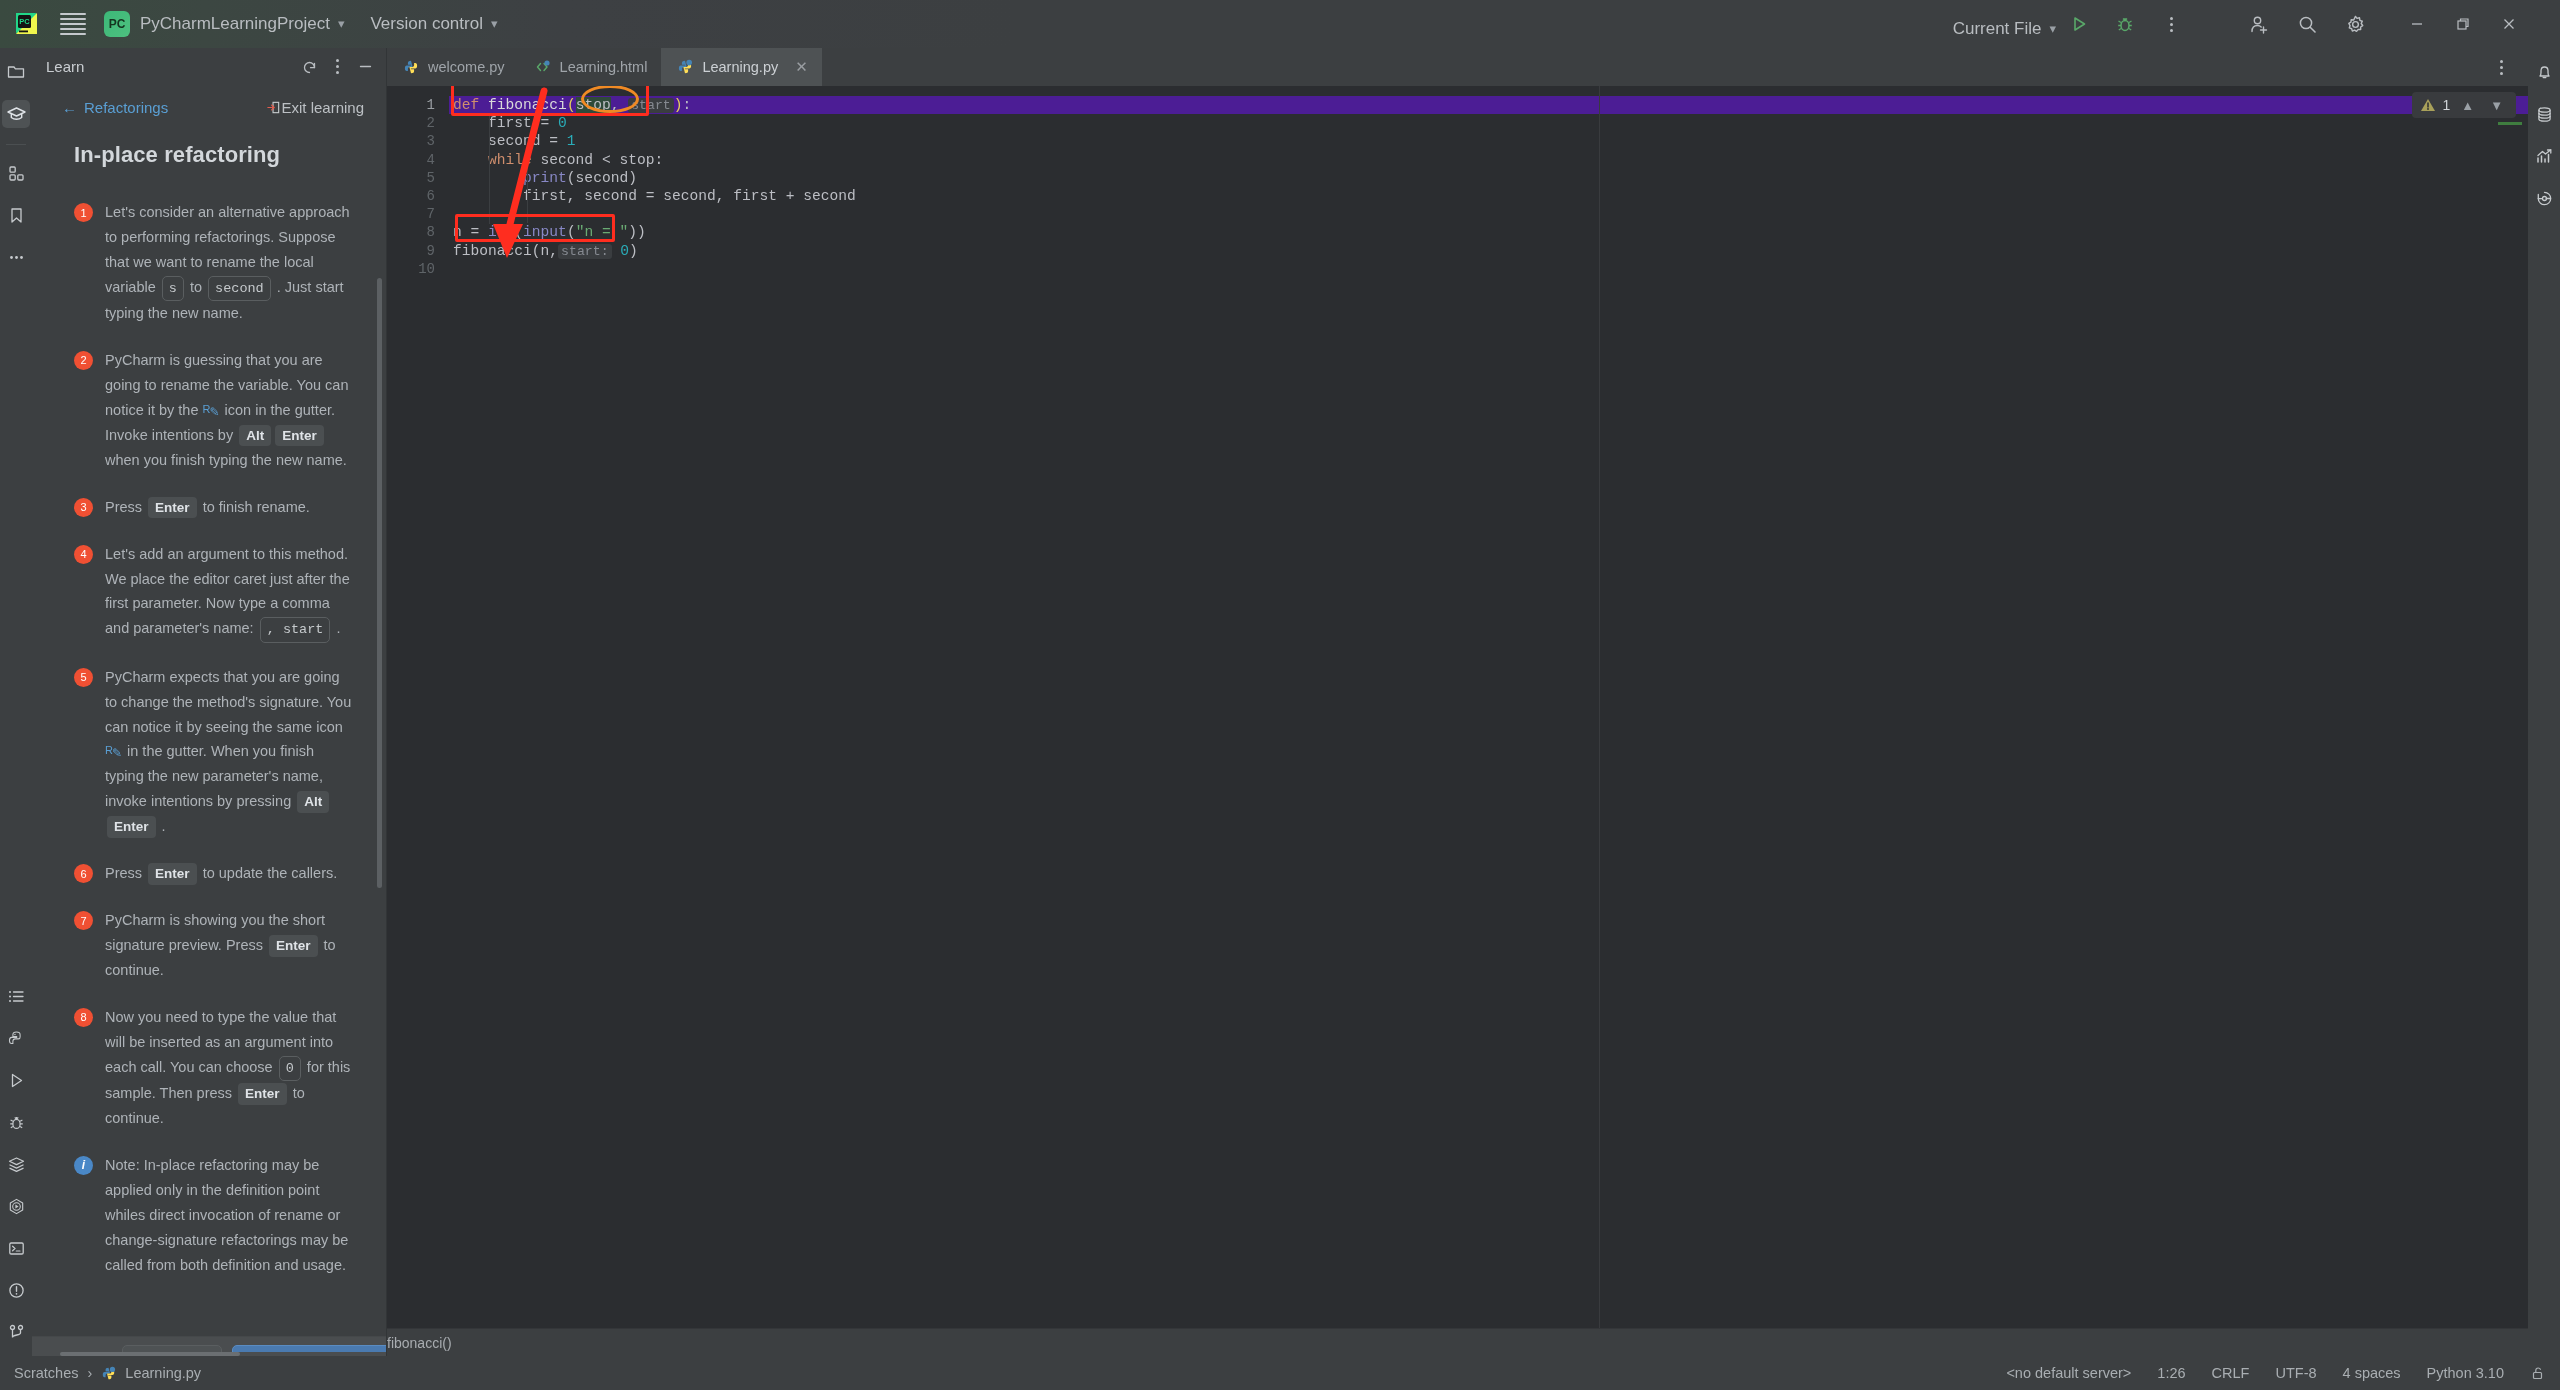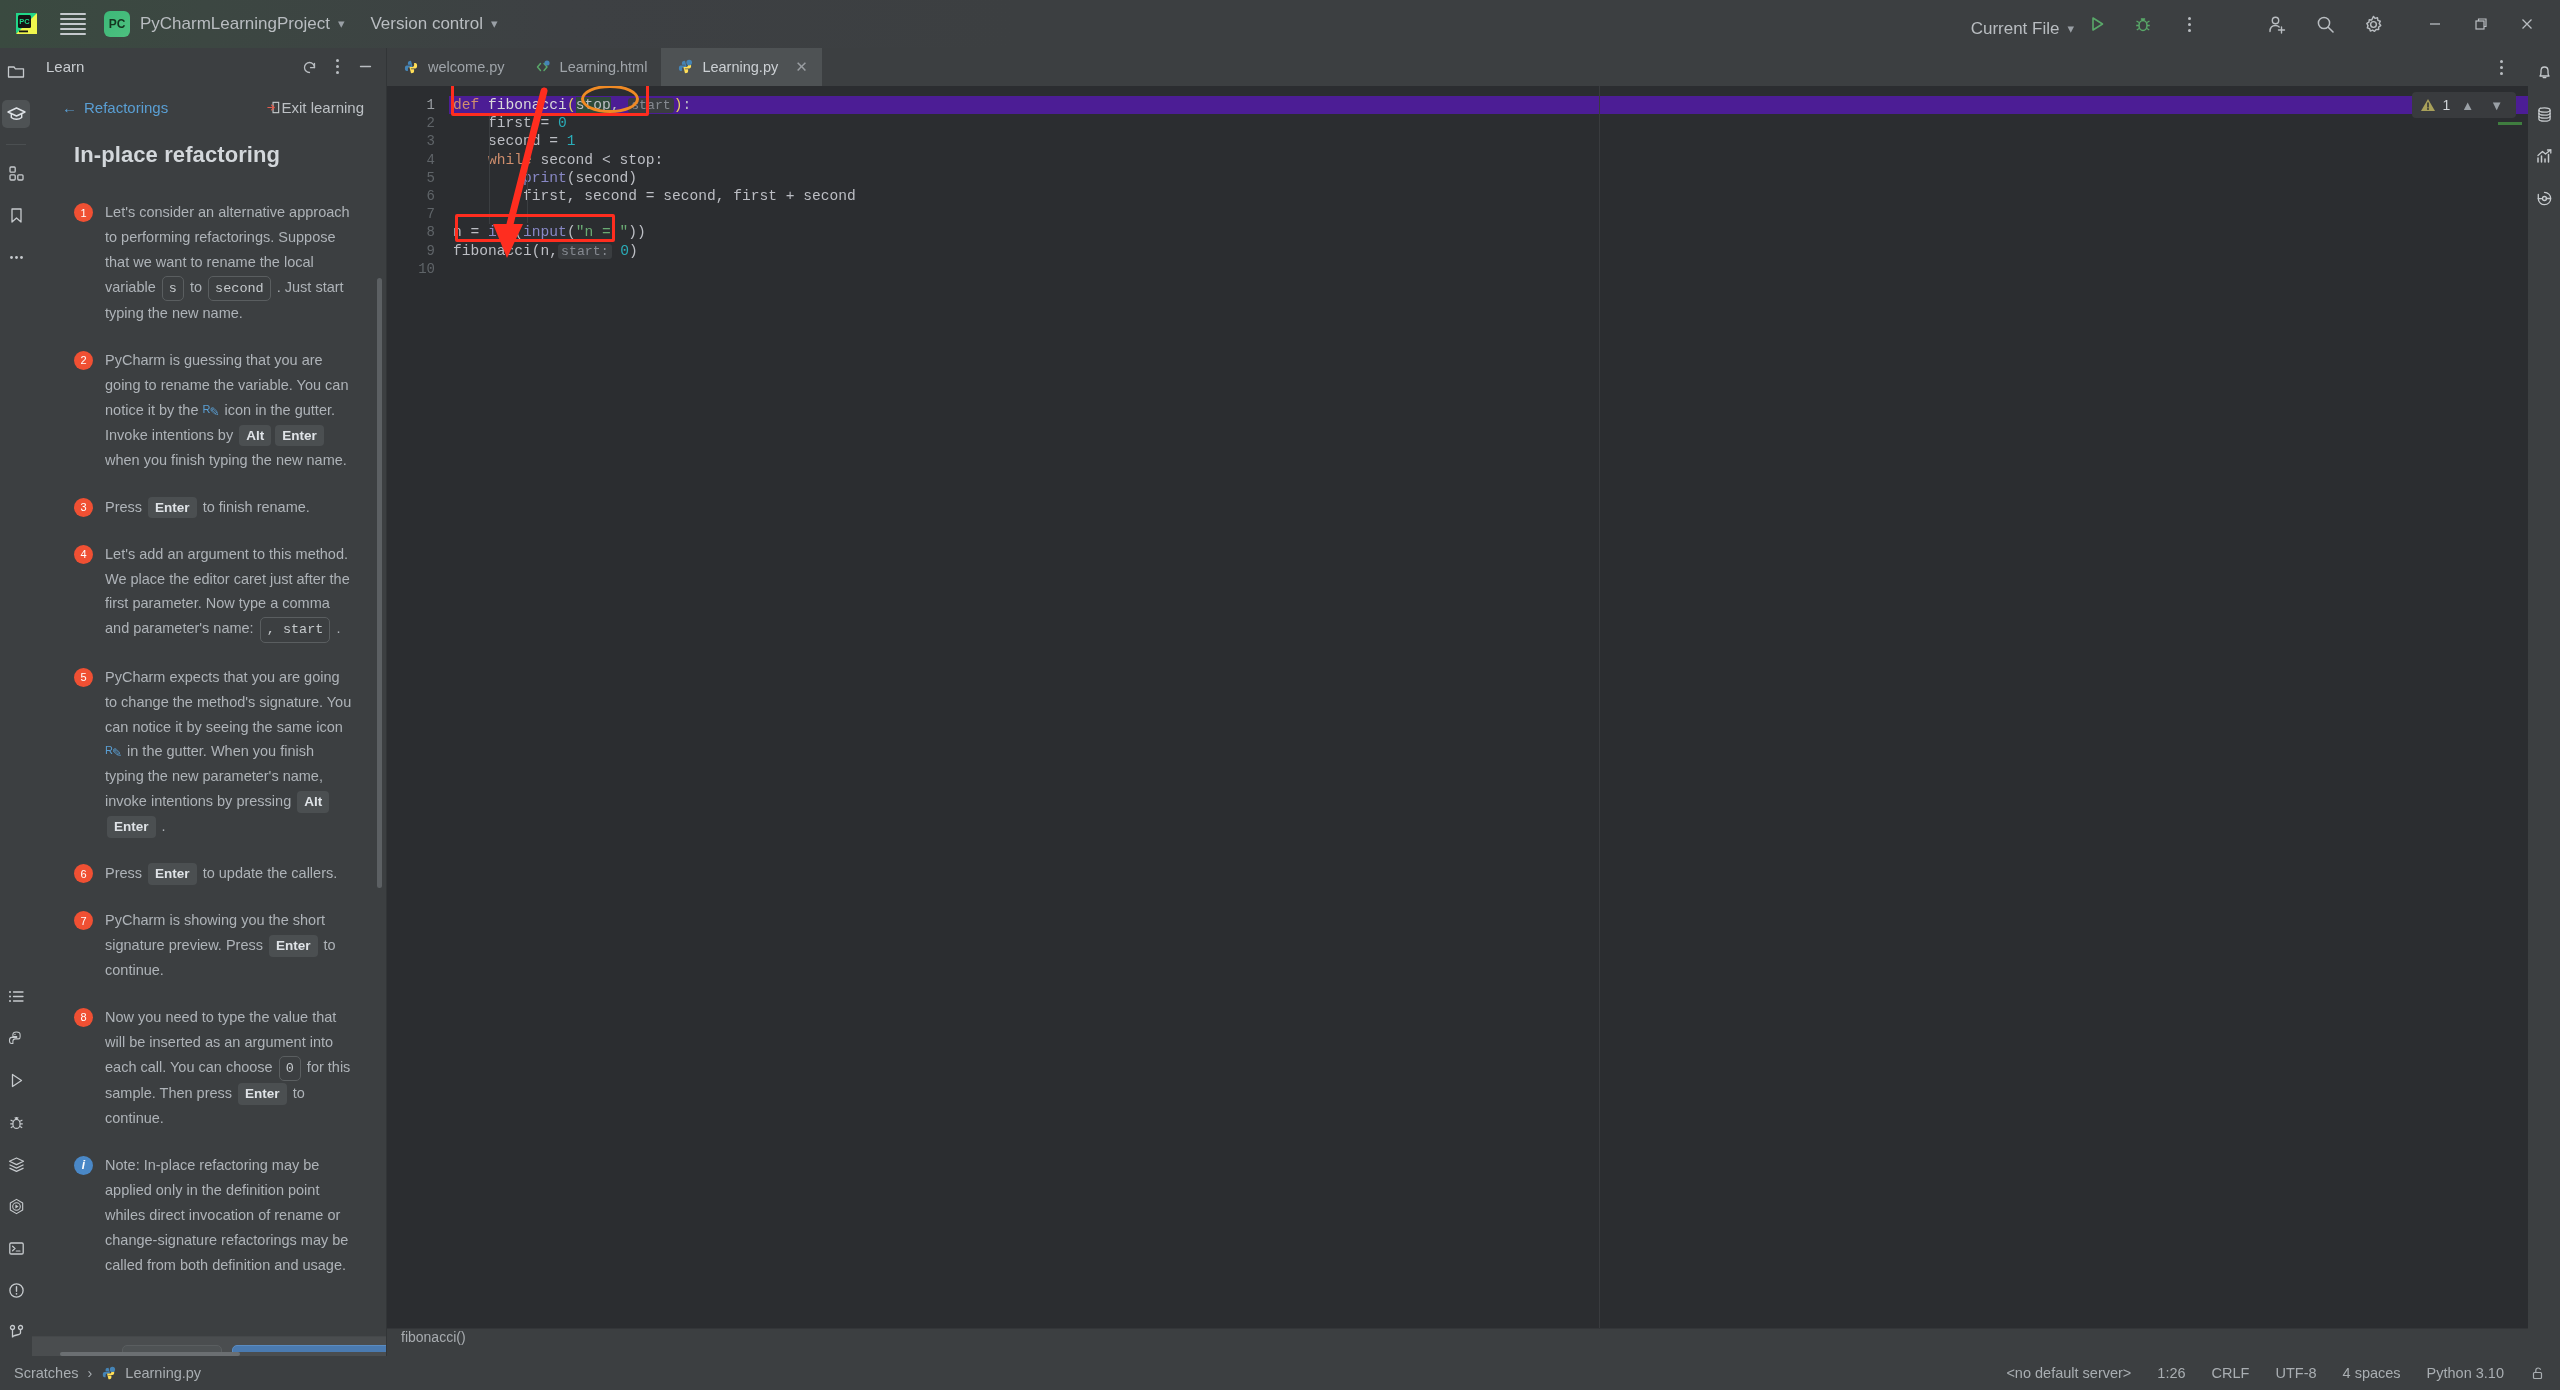--- a/index.html
+++ b/index.html
@@ -13,21 +13,21 @@
     width: 2560px; height: 1390px;
     display: flex; flex-direction: column;
     background: #3c3f41;
   }
 
   
   .titlebar {
     height: 48px; flex: 0 0 48px;
     background: linear-gradient(90deg,#3a4a40 0%, #3c4742 8%, #3d4043 22%, #3c3f41 40%, #3c3f41 100%);
     display: flex; align-items: center;
-    padding: 0 10px 0 14px;
+    padding: 0 28px 0 14px;
     position: relative; z-index: 5;
   }
   .tb-left { display: flex; align-items: center; gap: 0; }
   .jb-logo { width: 26px; height: 26px; margin-right: 20px; }
   .burger { width: 26px; height: 26px; margin-right: 18px; display:flex; flex-direction:column; justify-content:center; gap:3px; cursor:pointer; }
   .burger i { display:block; height:2px; background:#c4c8cc; border-radius:1px; }
   .proj-badge {
     width: 26px; height: 26px; border-radius: 6px;
     background: linear-gradient(135deg,#3cb878,#4ec07f);
     color:#14341f; font-size: 12px; font-weight: bold;
@@ -180,22 +180,22 @@
     position:absolute; right: 12px; top: 6px; height:26px;
     background:#393b3e; border-radius:4px; display:flex; align-items:center;
     padding: 0 8px; gap: 6px;
   }
   .warn-count { color:#cfd3d7; font-size:14px; }
   .ins-chev { color:#9aa0a6; font-size: 13px; padding: 0 5px; cursor:pointer; }
   .errstripe-green { position:absolute; right: 6px; top: 36px; width:24px; height:3px; background:#3f7d3f; }
 
   
   .crumbbar {
-    height: 28px; flex:0 0 28px; background:#3c3f41; display:flex; 
-    padding-left: 14px; color:#a8acb0; font-size:14px; border-top:1px solid #343639;
+    height: 28px; flex:0 0 28px; background:#3c3f41; display:flex; align-items:center;
+    color:#a8acb0; font-size:14px; border-top:1px solid #343639;
   }
 
   
   .statusbar {
     height: 34px; flex:0 0 34px; background:#3c3f41;
     display:flex; align-items:center; padding: 0 14px 0 14px;
     color:#a9aeb2; font-size:14.5px;
   }
   .sb-left { display:flex; align-items:center; gap:9px; }
   .sb-right { margin-left:auto; display:flex; align-items:center; gap: 26px; }

